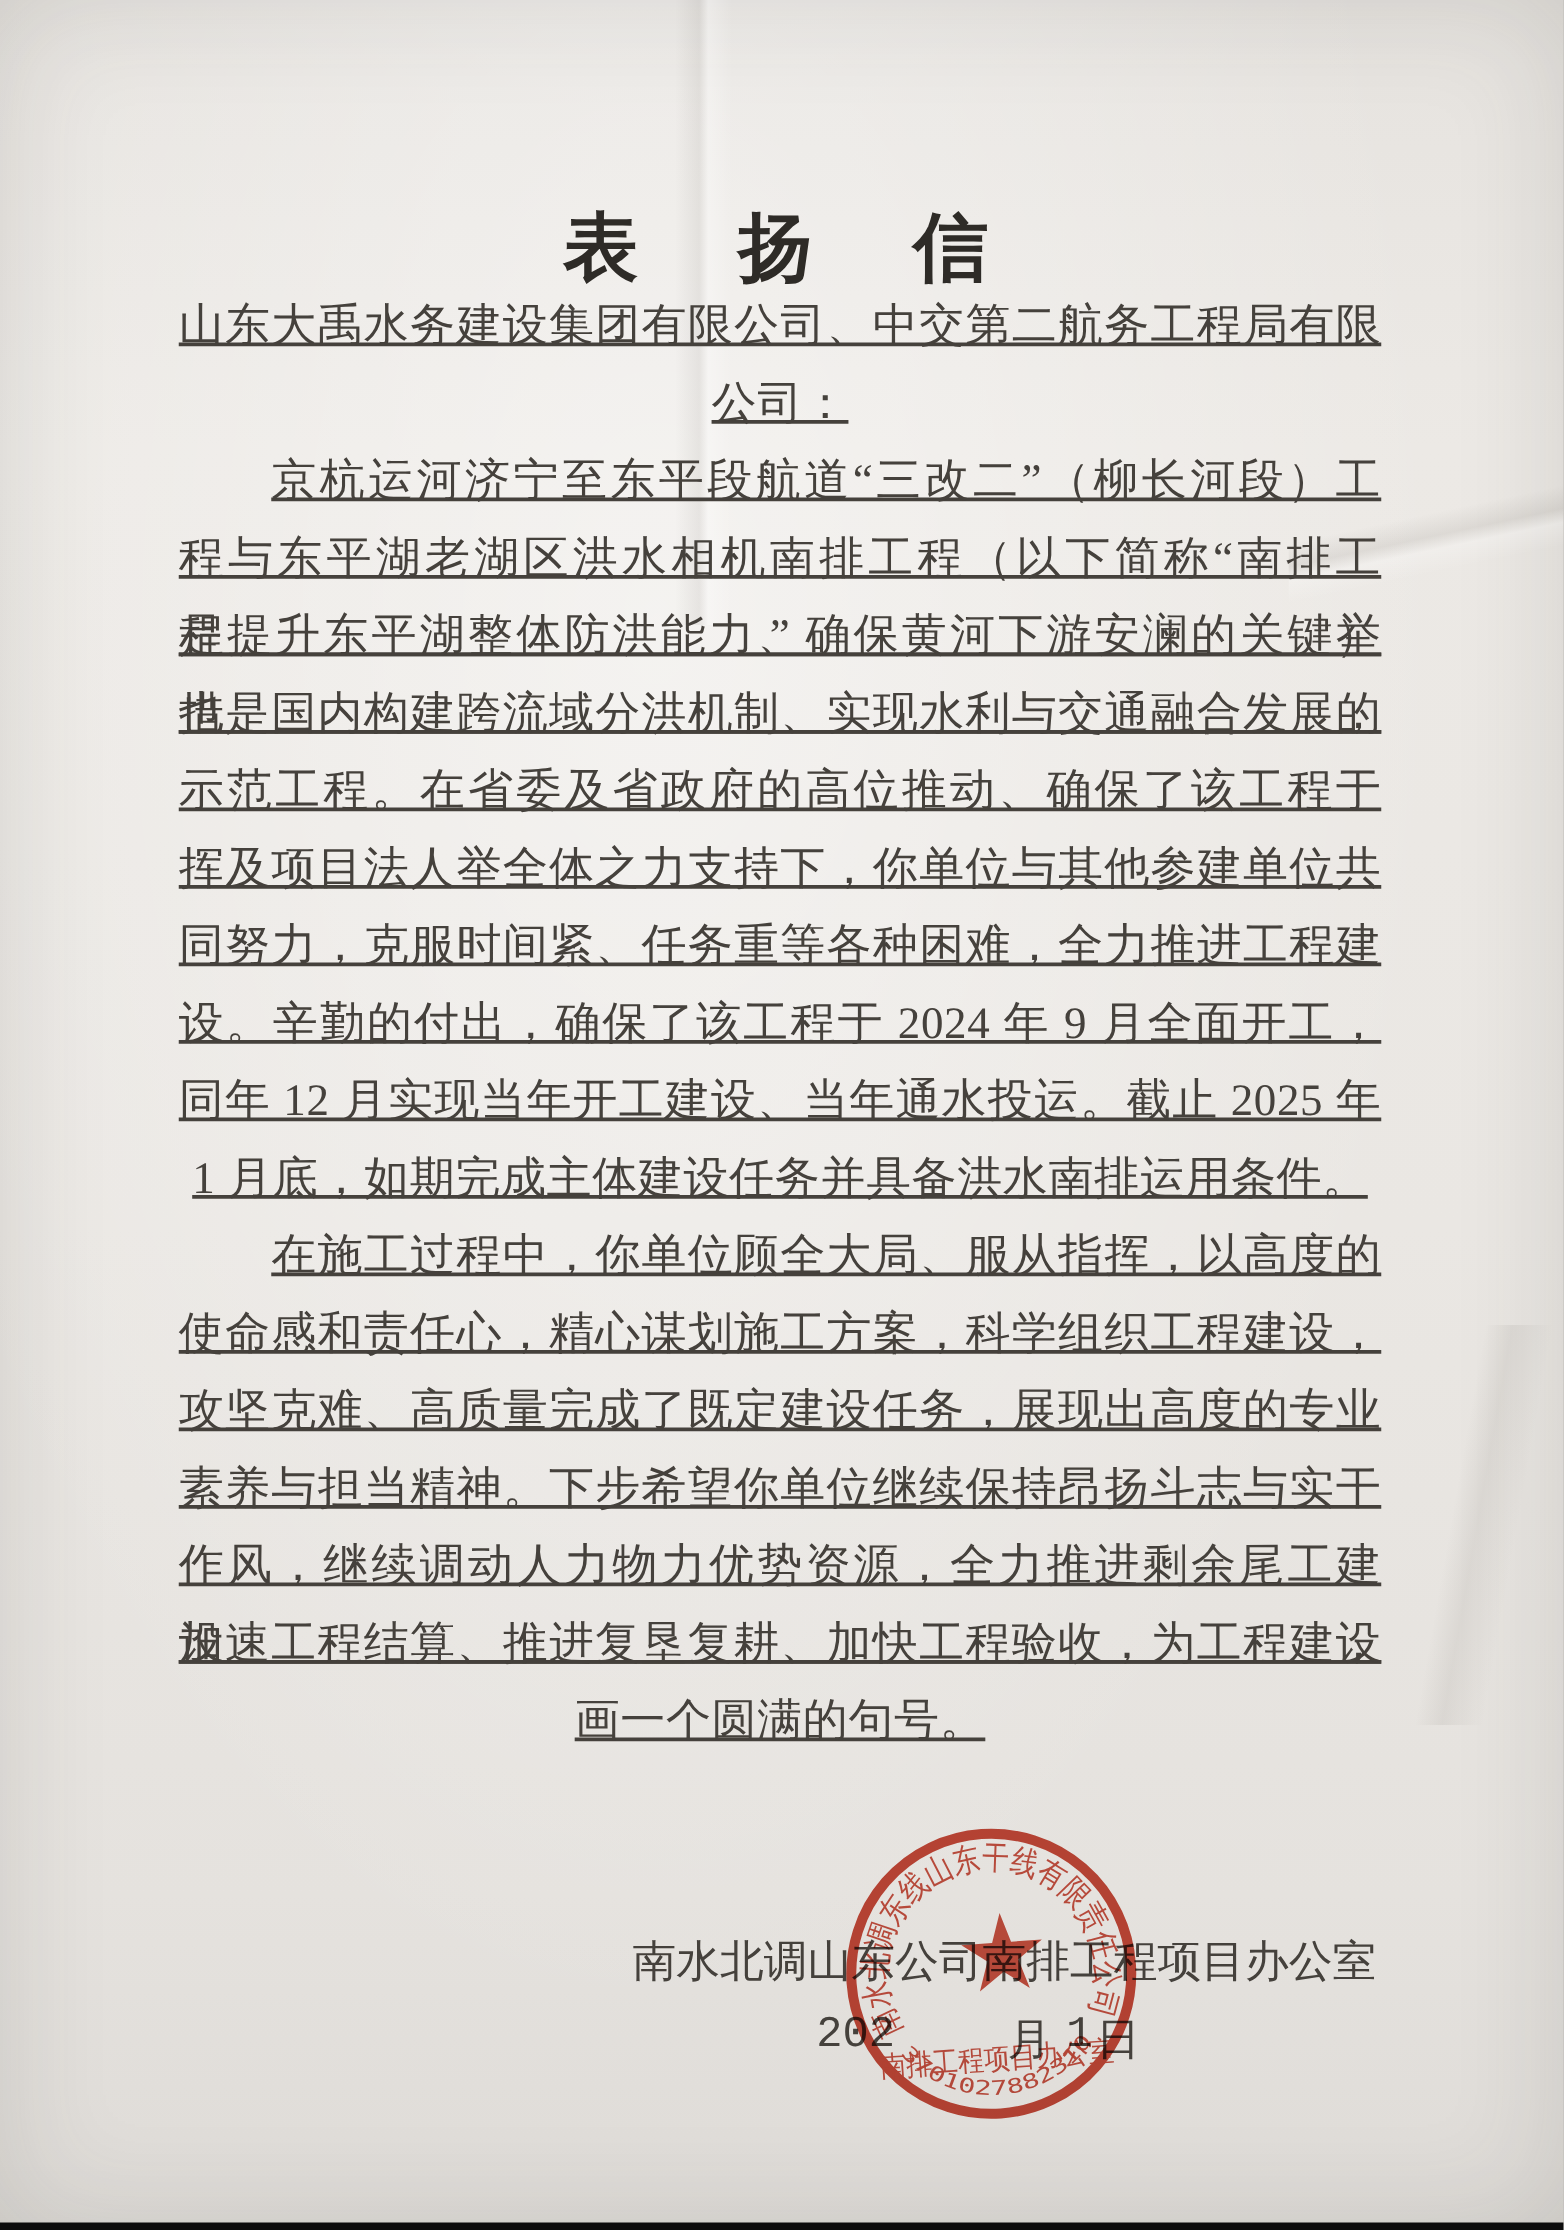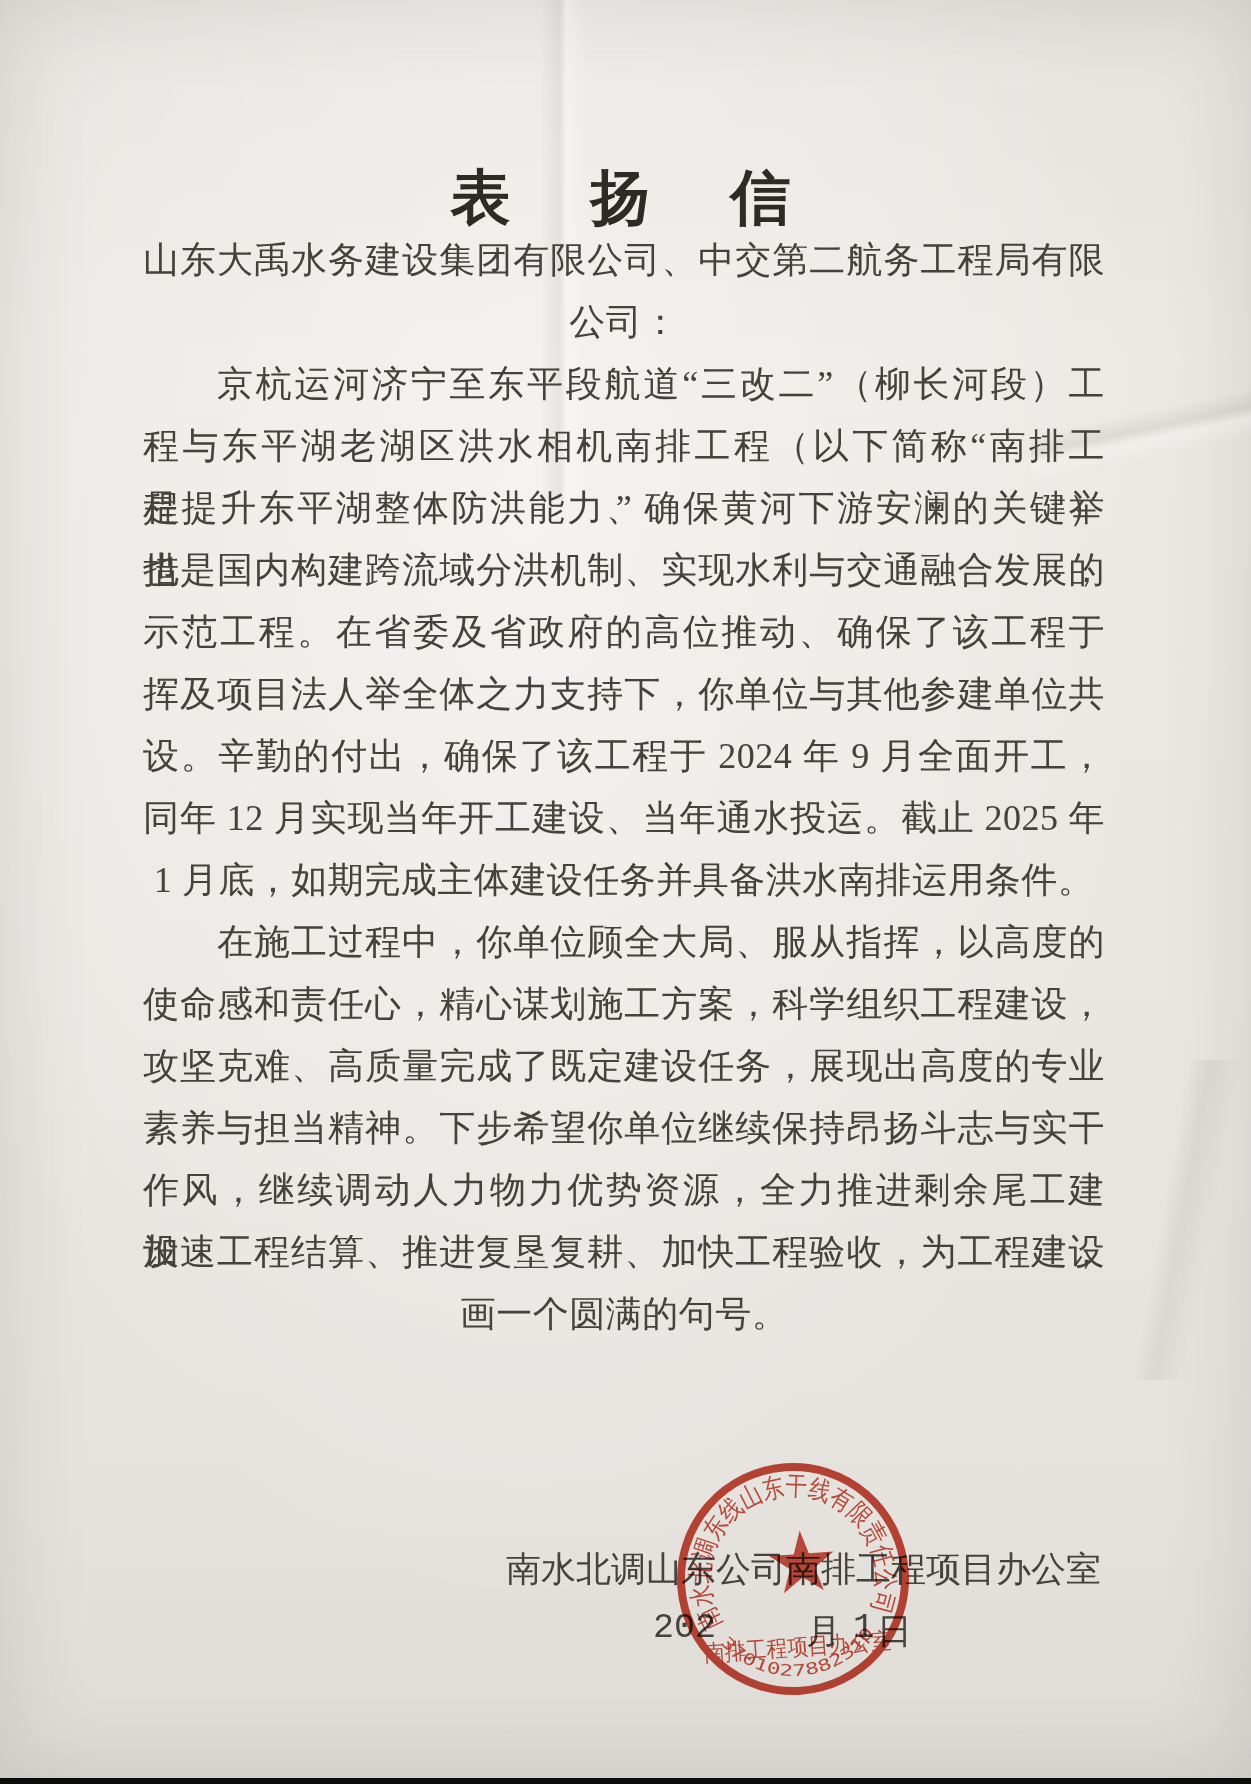--- a/index.html
+++ b/index.html
@@ -45,21 +45,21 @@
     letter-spacing: 10px;
     color: #2e2b27;
   }
   .body {
     position: absolute;
     left: 143px; top: 229px; width: 962px;
     font-size: 36px;
     line-height: 62px;
     letter-spacing: 0.5px;
   }
-  .line { height: 62px; }
+  .line { height: 62px; text-decoration: underline; }
   .line.justify { text-align: justify; text-align-last: justify; }
   .line.plain { text-align: center; }
   .line.indent { text-indent: 74px; }
   .signature {
     position: absolute;
     left: 494px; top: 1546px;
     font-size: 35px;
     white-space: nowrap;
     margin-left: 12px;
   }
@@ -103,20 +103,21 @@
 
   <div class="body">
       <div class="line justify">山东大禹水务建设集团有限公司、中交第二航务工程局有限</div>
       <div class="line plain">公司：</div>
       <div class="line indent justify">京杭运河济宁至东平段航道“三改二”（柳长河段）工</div>
       <div class="line justify">程与东平湖老湖区洪水相机南排工程（以下简称“南排工程”）</div>
       <div class="line justify">是提升东平湖整体防洪能力、确保黄河下游安澜的关键举措，</div>
       <div class="line justify">也是国内构建跨流域分洪机制、实现水利与交通融合发展的</div>
       <div class="line justify">示范工程。在省委及省政府的高位推动、确保了该工程于</div>
       <div class="line justify">挥及项目法人举全体之力支持下，你单位与其他参建单位共</div>
+      <div class="line justify">同努力，克服时间紧、任务重等各种困难，全力推进工程建</div>
       <div class="line justify">设。辛勤的付出，确保了该工程于 2024 年 9 月全面开工，</div>
       <div class="line justify">同年 12 月实现当年开工建设、当年通水投运。截止 2025 年</div>
       <div class="line plain">1 月底，如期完成主体建设任务并具备洪水南排运用条件。</div>
       <div class="line indent justify">在施工过程中，你单位顾全大局、服从指挥，以高度的</div>
       <div class="line justify">使命感和责任心，精心谋划施工方案，科学组织工程建设，</div>
       <div class="line justify">攻坚克难、高质量完成了既定建设任务，展现出高度的专业</div>
       <div class="line justify">素养与担当精神。下步希望你单位继续保持昂扬斗志与实干</div>
       <div class="line justify">作风，继续调动人力物力优势资源，全力推进剩余尾工建设，</div>
       <div class="line justify">加速工程结算、推进复垦复耕、加快工程验收，为工程建设</div>
       <div class="line plain">画一个圆满的句号。</div>

